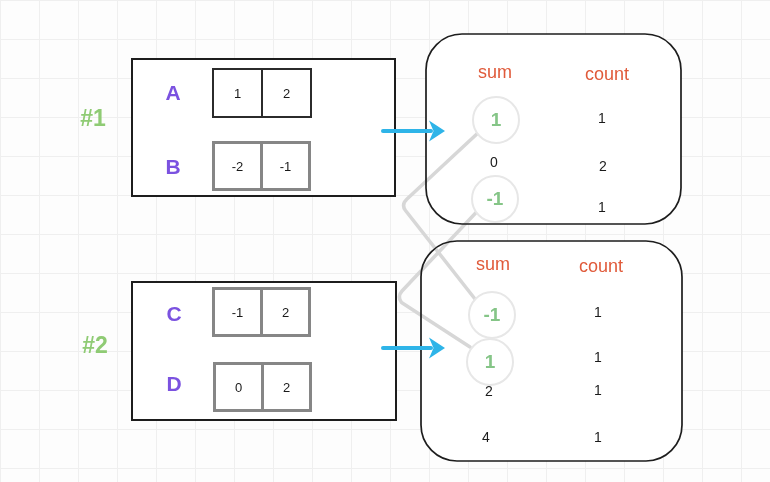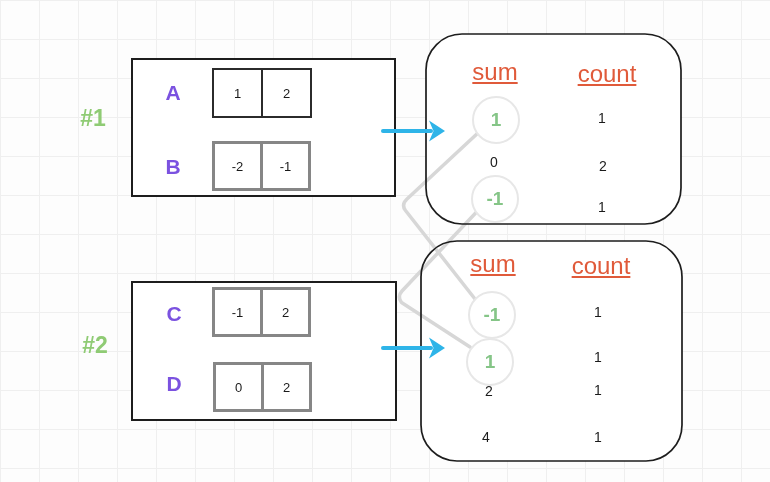--- a/index.html
+++ b/index.html
@@ -17,21 +17,21 @@
   .example-label{color:#8fcb74; font-size:23px; font-weight:bold;}
   .array-label{color:#7b52e0; font-size:21px; font-weight:bold;}
   .input-box{border:2px solid #1d1d1d; background:#ffffff; box-sizing:border-box;}
   .row-cells{position:absolute; display:flex;}
   .cell{width:51px; height:50px; display:flex; align-items:center; justify-content:center;
         font-size:13px; color:#1a1a1a; background:#fff; box-sizing:border-box;}
   .cells-dark .cell{border:2px solid #2b2b2b;}
   .cells-dark .cell+.cell{margin-left:-2px;}
   .cells-gray .cell{border:3px solid #868686;}
   .cells-gray .cell+.cell{margin-left:-3px;}
-  .col-header{color:#e05a3a; font-size:24px;text-decoration:underline;}
+  .col-header{color:#e05a3a; font-size:18px;}
   .sum-plain{color:#1b1b1b; font-size:14px;}
   .count-val{color:#1b1b1b; font-size:14px;}
   .circle{position:absolute; width:44px; height:44px; border-radius:50%;
           border:2px solid #e7e7e7; background:#ffffff; box-sizing:content-box;
           display:flex; align-items:center; justify-content:center;
           color:#85c587; font-size:19px; font-weight:bold;}
   svg{position:absolute; left:0; top:0;}
 </style>
 </head>
 <body>

